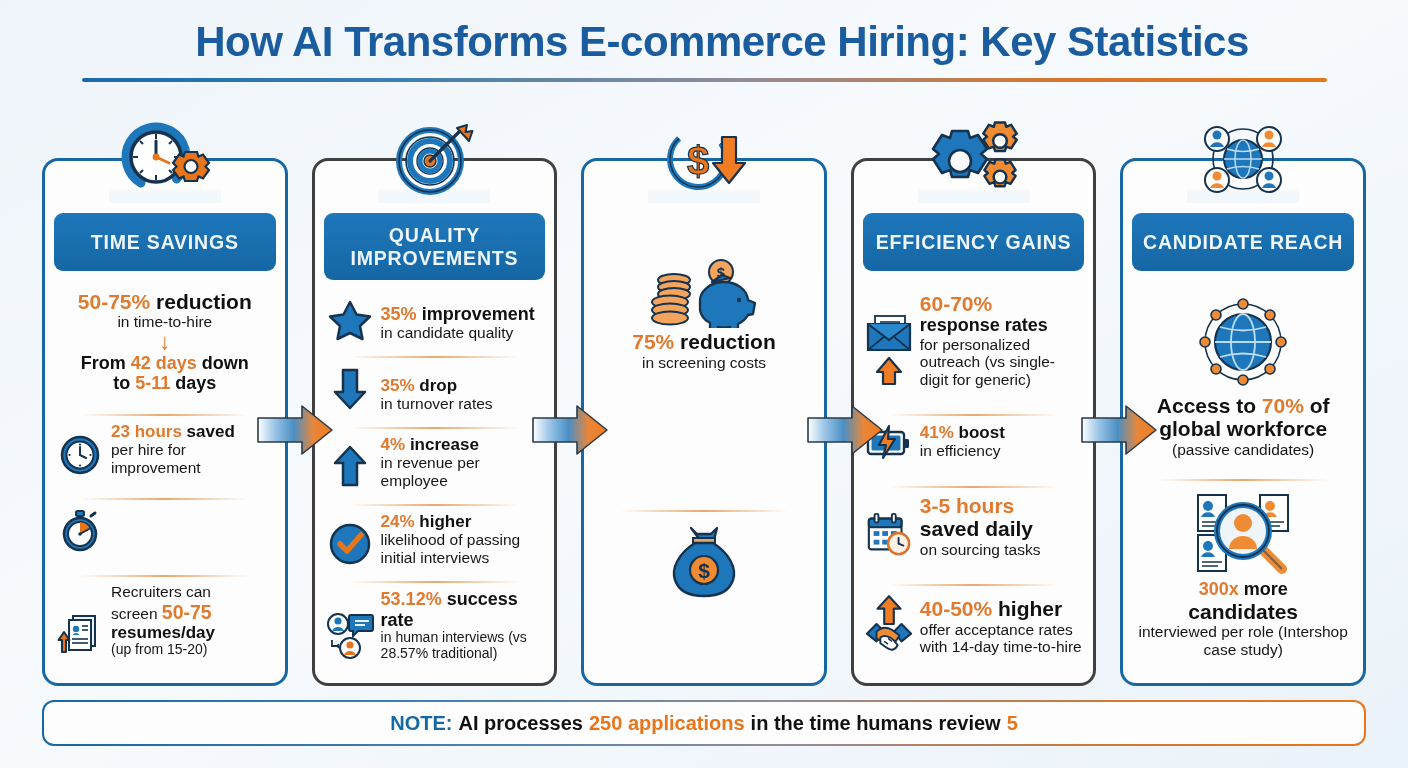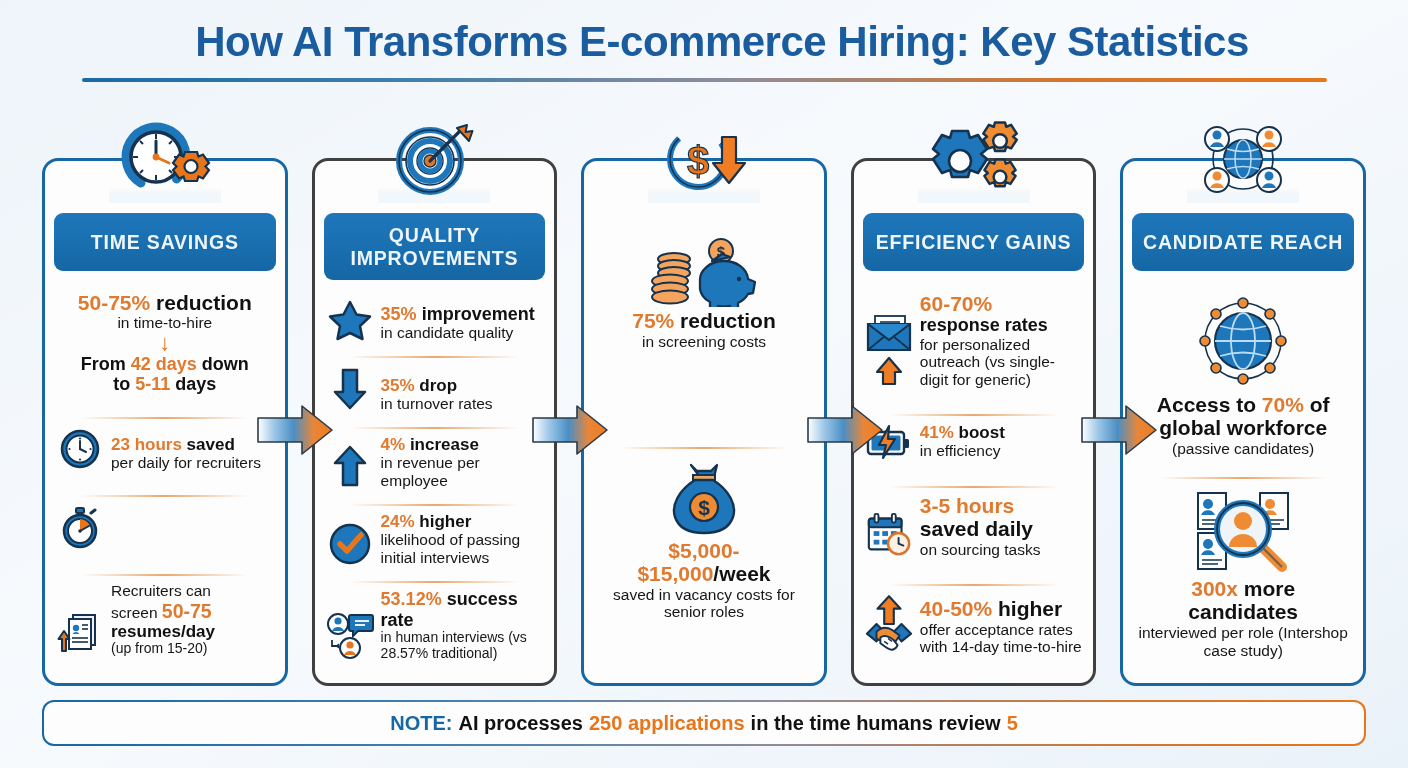--- a/index.html
+++ b/index.html
@@ -207,21 +207,21 @@
                 <circle cx="32.5" cy="22" r="1.1"></circle>
                 <circle cx="22" cy="32.5" r="1.1"></circle>
                 <circle cx="11.5" cy="22" r="1.1"></circle>
               </g>
             <line x1="22" y1="22" x2="22" y2="14" stroke="#15324e" stroke-width="2" stroke-linecap="round"></line>
             <line x1="22" y1="22" x2="28" y2="25" stroke="#15324e" stroke-width="2" stroke-linecap="round"></line>
           </svg>
         </div>
         <div class="stat-text">
           <div class="lead"><span class="num">23 hours</span><span> saved</span></div>
-          <div class="sub">per daily for recruiters</div>
+          <div class="sub">per hire for improvement</div>
         </div>
       </div>
 
       <div class="stat">
         <div class="stat-icon">
           <svg width="44" height="46" viewBox="0 0 44 46">
             <rect x="18" y="3" width="8" height="5" rx="1.5" fill="#1e77bb" stroke="#15324e" stroke-width="2"></rect>
             <line x1="33" y1="8" x2="37" y2="5" stroke="#15324e" stroke-width="3" stroke-linecap="round"></line>
             <circle cx="22" cy="26" r="16" fill="#1e77bb" stroke="#15324e" stroke-width="2.5"></circle>
             <circle cx="22" cy="26" r="12" fill="#fff" stroke="#15324e" stroke-width="2"></circle>
@@ -390,25 +390,20 @@
 
       <div class="stat centered">
         <div class="stat-icon" style="width:auto">
           <svg width="86" height="80" viewBox="0 0 86 80">
             <path d="M30,8 l6,6 l14,0 l6,-6 l-3,12 l-14,0 z" fill="#1e77bb" stroke="#15324e" stroke-width="2.3" stroke-linejoin="round"></path>
             <rect x="32" y="18" width="22" height="5" fill="#e8a765" stroke="#15324e" stroke-width="2"></rect>
             <path d="M34,23 C18,33 10,48 14,60 C18,72 30,76 43,76 C56,76 68,72 72,60 C76,48 68,33 52,23 Z" fill="#1e77bb" stroke="#15324e" stroke-width="2.4"></path>
             <circle cx="43" cy="50" r="14" fill="#ef8b33" stroke="#15324e" stroke-width="2.2"></circle>
             <text x="43" y="58" font-family="Liberation Sans, sans-serif" font-size="21" font-weight="bold" fill="#15324e" text-anchor="middle">$</text>
           </svg>
-        </div>
-        <div class="stat-text" style="text-align:center">
-          <div class="lead" style="font-size:21px"><span class="num">$5,000-</span></div>
-          <div class="lead" style="font-size:21px"><span class="num">$15,000</span><span>/week</span></div>
-          <div class="sub">saved in vacancy costs for senior roles</div>
         </div>
       </div>
     </div>
   </div>
 
   <div class="col orange">
     <div class="col-icon">
       <svg width="112" height="80" viewBox="0 0 112 80">
         <g transform="translate(42,42)">
           <path d="M-8,-30 L8,-30 L10,-23 L18,-26 L27,-12 L21,-7 L27,-2 L18,12 L10,9 L8,16 L-8,16 L-10,9 L-18,12 L-27,-2 L-21,-7 L-27,-12 L-18,-26 L-10,-23 Z" fill="#1e77bb" stroke="#15324e" stroke-width="2.6" stroke-linejoin="round"></path>
@@ -598,21 +593,21 @@
             </g>
             <line x1="76" y1="58" x2="98" y2="80" stroke="#ef8b33" stroke-width="10" stroke-linecap="round"></line>
             <line x1="76" y1="58" x2="98" y2="80" stroke="#15324e" stroke-width="2" fill="none" opacity="0.5"></line>
             <circle cx="59" cy="42" r="26" fill="#eef4f8" stroke="#1e77bb" stroke-width="6"></circle>
             <circle cx="59" cy="42" r="26" fill="none" stroke="#15324e" stroke-width="1.8"></circle>
             <circle cx="59" cy="34" r="9" fill="#ef8b33"></circle>
             <path d="M45,60 a14,13 0 0,1 28,0 z" fill="#ef8b33"></path>
           </svg>
         </div>
         <div class="stat-text" style="text-align:center">
-          <div class="lead" style="font-size:21px"><span class="num">300x</span><span> more</span></div>
+          <div class="lead" style="font-size:18px"><span class="num">300x</span><span> more</span></div>
           <div class="lead" style="font-size:21px">candidates</div>
           <div class="sub">interviewed per role (Intershop case study)</div>
         </div>
       </div>
     </div>
   </div>
 </div>
 
 <svg style="position:absolute;left:0;top:0;width:1408px;height:768px;pointer-events:none;z-index:9">
   <defs>

